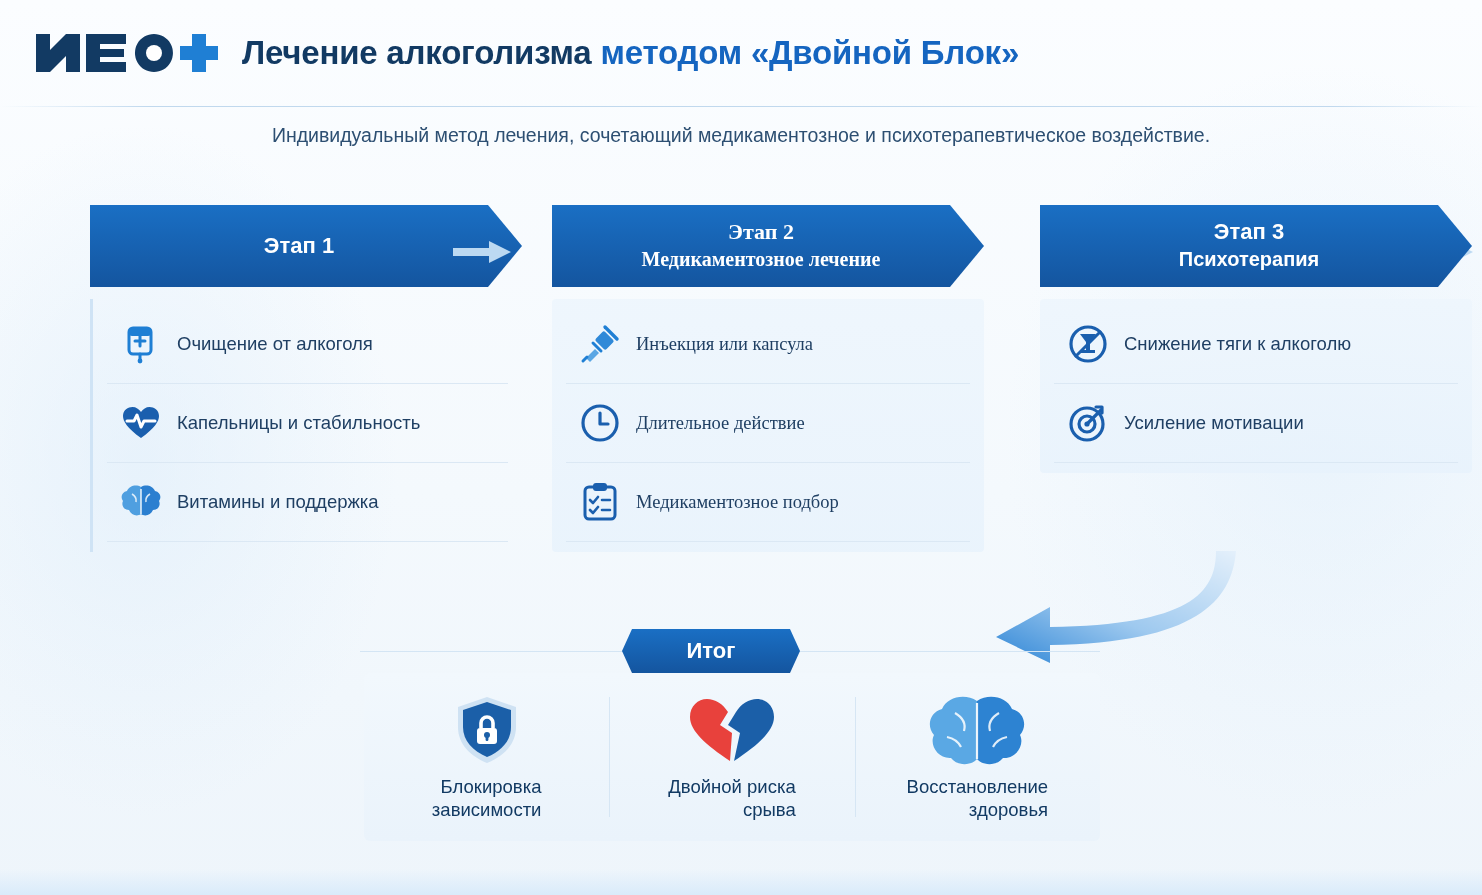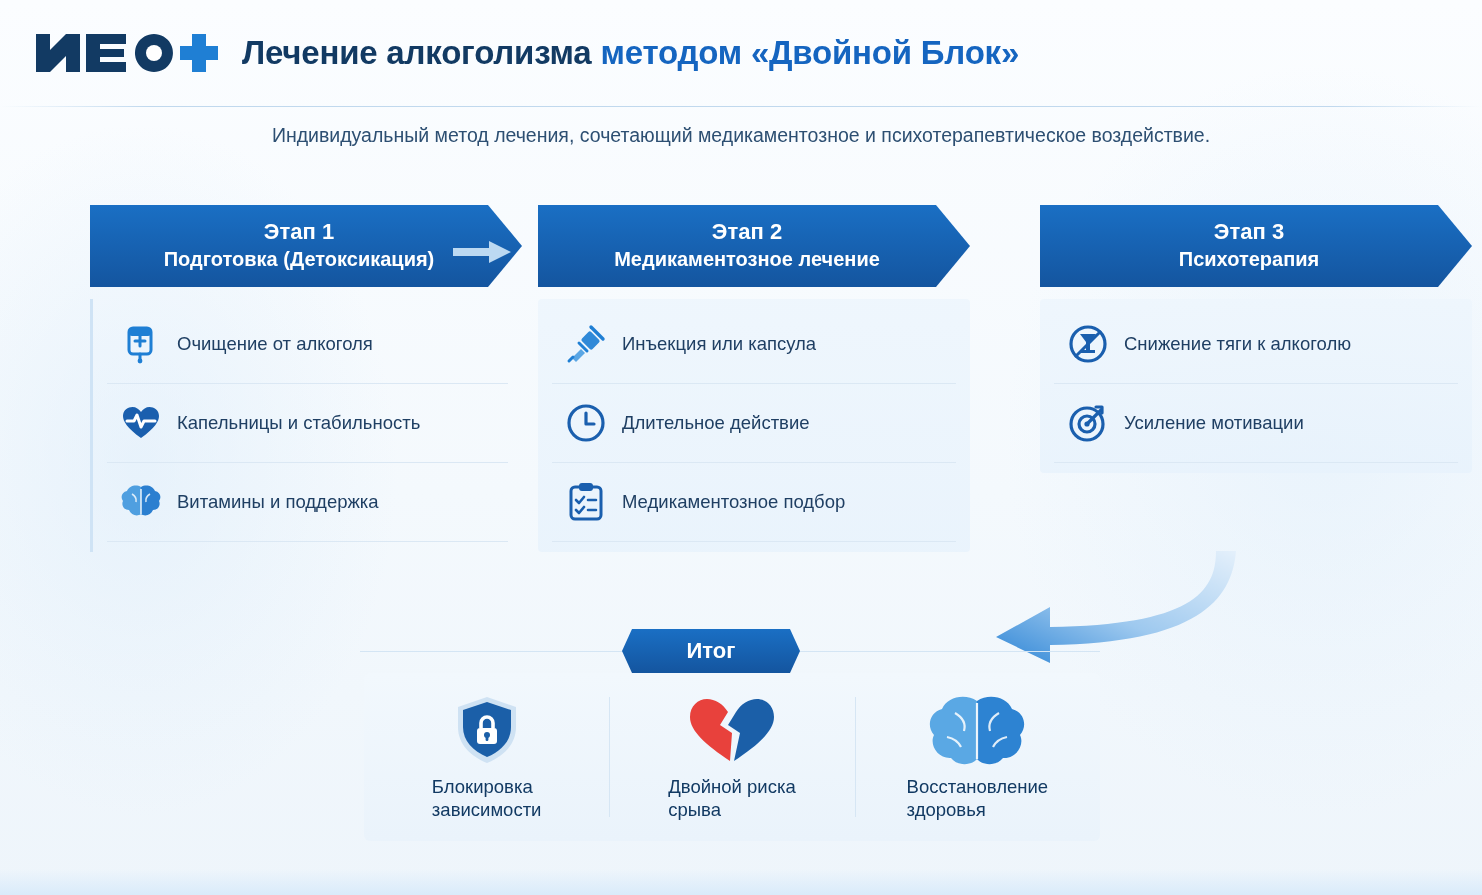--- a/index.html
+++ b/index.html
@@ -106,21 +106,21 @@
     width: 1390px;
     height: 420px;
   }
   .stage {
     position: absolute;
     top: 0;
     width: 432px;
     padding-left: 44px;
   }
   .stage-1 { left: 0; }
-  .stage-2 { left: 448px; }
+  .stage-2 { left: 462px; font-family: Liberation Serif, serif; }
   .stage-3 { left: 950px; }
 
   .stage-head {
     position: relative;
     height: 82px;
     background: linear-gradient(180deg, #1a6fc4 0%, #14559f 100%);
     color: #ffffff;
     display: flex;
     flex-direction: column;
     justify-content: center;
@@ -261,21 +261,21 @@
   .result-icon {
     height: 74px;
     display: flex;
     align-items: center;
     justify-content: center;
   }
   .result-label {
     margin-top: 8px;
     font-size: 18.5px;
     color: #123a63;
-    text-align: left;
+    text-align: right;
     line-height: 1.25;
   }
 </style>
 </head>
 <body>
 
 <div class="page">
 
   <div class="bg-wash-left"></div>
   <div class="bg-wash-right"></div>
@@ -301,21 +301,20 @@
   </div>
   <div class="header-rule"></div>
 
   <div class="subtitle">Индивидуальный метод лечения, сочетающий медикаментозное и психотерапевтическое воздействие.</div>
 
   <div class="stages">
 
     <div class="stage stage-1">
       <div class="stage-head">
         <div class="line1">Этап 1</div>
-        <div class="line2">Подготовка (Детоксикация)</div>
       </div>
       <div class="stage-body">
 
         <div class="feature">
           <span class="ficon">
             <svg width="38" height="40" viewBox="0 0 38 40" aria-hidden="true">
               <rect x="7" y="4" width="22" height="26" rx="4" fill="none" stroke="#1f7fd4" stroke-width="3"></rect>
               <rect x="7" y="4" width="22" height="8" rx="3" fill="#1f7fd4"></rect>
               <path d="M13 17 h10 M18 12 v10" stroke="#1f7fd4" stroke-width="3" stroke-linecap="round"></path>
               <path d="M18 30 v6" stroke="#1f7fd4" stroke-width="3" stroke-linecap="round"></path>

